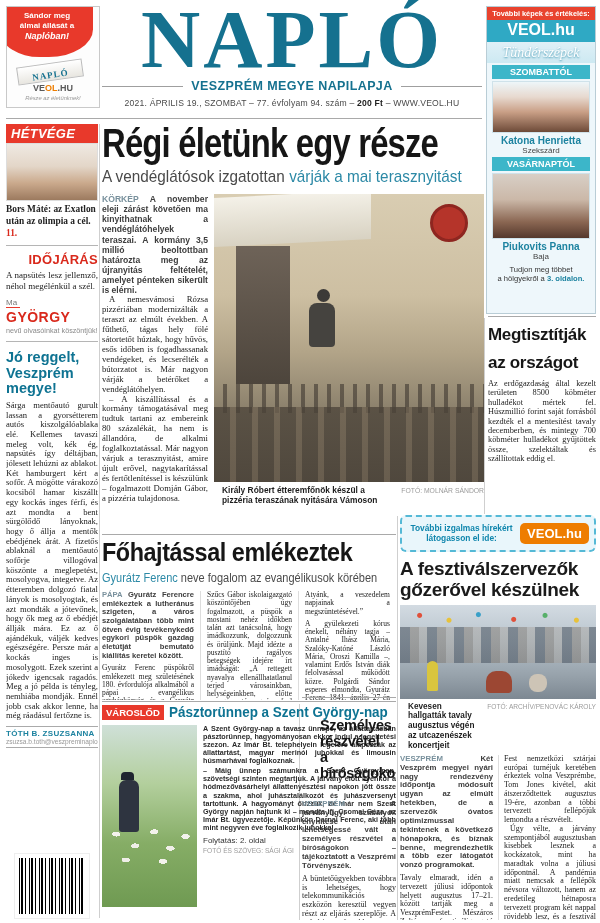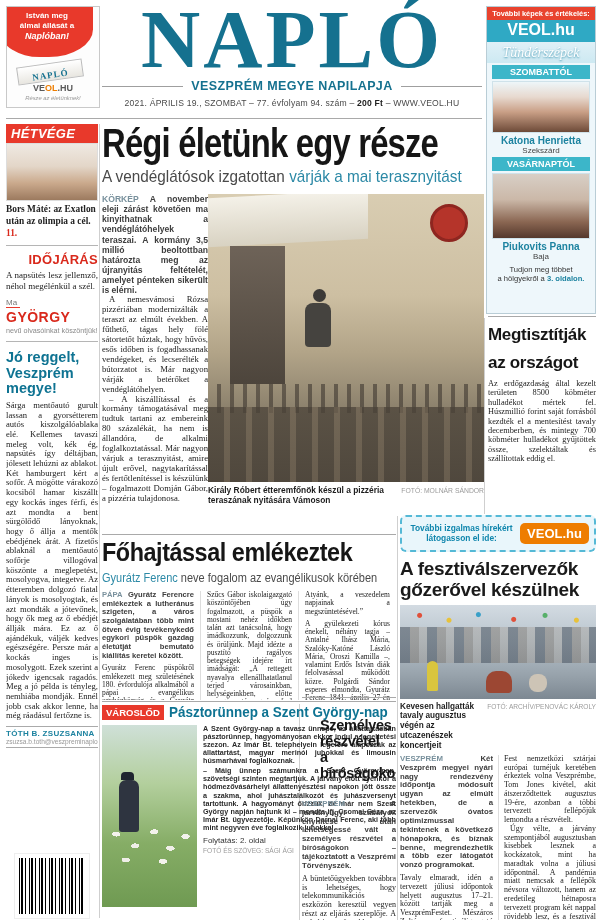--- a/index.html
+++ b/index.html
@@ -80,39 +80,39 @@
   .cap{font-weight:bold;color:#1d1d1d;}
   .credit{color:#9a9a9a;white-space:nowrap;}
   .cond{display:inline-block;transform-origin:0 60%;white-space:nowrap;}
 
   
   .main-story{position:absolute;left:102px;top:122px;width:382px;height:412px;overflow:hidden;}
   .h1c{font-size:41px;font-weight:bold;color:#161616;letter-spacing:-1px;transform:scaleX(.80);line-height:1.05;}
   .shc{font-size:17px;transform:scaleX(.90);margin-top:2px;}
   .sh-plain{color:#4a4a4a;}
   .sh-accent{color:#2c89a6;}
-  .story-row{display:flex;margin-top:7px;}
+  .story-row{display:flex;gap:6px;margin-top:7px;}
   .story-col{width:106px;flex:none;}
   .story-col .lead{font-size:8.6px;line-height:1.18;text-align:justify;}
   .story-col .serif{font-size:8.7px;line-height:1.14;text-align:justify;margin-top:5px;}
   .story-col .serif.ind{margin-top:0;text-indent:7px;}
   .story-photo-wrap{flex:1;}
   .photo{position:relative;overflow:hidden;}
   .main-photo{height:288px;background:linear-gradient(180deg,#d9cdb2 0%,#cdbfa2 35%,#b2a488 55%,#857b68 78%,#5f584c 100%);}
   .mp-awn{position:absolute;left:0;top:0;width:58%;height:17%;background:linear-gradient(#f4f1e8,#d8d2c2);transform:skewY(-3deg);}
   .mp-sign{position:absolute;right:16px;top:10px;width:32px;height:32px;border-radius:50%;background:#b5342a;border:3px solid #8e2620;}
   .mp-door{position:absolute;left:8%;top:18%;width:20%;height:48%;background:linear-gradient(#6e6358,#4d453c);}
   .mp-fig-head{position:absolute;left:38%;top:33%;width:13px;height:13px;border-radius:50%;background:#3c3a38;}
   .mp-fig-body{position:absolute;left:35%;top:38%;width:26px;height:44px;border-radius:8px 8px 4px 4px;background:#45433f;}
   .mp-tables{position:absolute;left:0;right:0;bottom:0;height:26%;
      background:repeating-linear-gradient(90deg,#4a4238 0 16px,#6b5f4f 16px 22px);opacity:.75;}
   .mp-chairband{position:absolute;left:0;right:0;bottom:24%;height:10%;
      background:repeating-linear-gradient(90deg,transparent 0 9px,#3e3730 9px 13px);opacity:.6;}
   .caprow{display:flex;justify-content:space-between;align-items:baseline;gap:6px;margin-top:3px;}
-  .caprow .cap{font-size:8.4px;}
+  .caprow .cap{font-size:8.4px;margin-left:8px;}
   .caprow .credit{font-size:6.8px;}
 
   
   .memorial{position:absolute;left:102px;top:537px;width:294px;height:163px;overflow:hidden;}
   .h2m{font-size:26px;font-weight:bold;color:#161616;letter-spacing:-.5px;transform:scaleX(.90);}
   .sh2{font-size:12.5px;transform:scaleX(.88);margin-top:1px;}
   .sh2 .acc2{color:#2c89a6;}
   .sh2 .rest{color:#4a4a4a;}
   .cols3{display:flex;margin-top:5px;}
   .cols3 .c{width:33.33%;box-sizing:border-box;padding-right:6px;}
@@ -188,21 +188,21 @@
   .court .lead{font-size:7.8px;line-height:1.14;text-align:justify;margin-top:4px;}
   .court .serif{font-size:8px;line-height:1.1;text-align:justify;margin-top:4px;}
 </style>
 </head>
 <body>
 
 <div class="page">
 
   <div class="adbox">
     <div class="ad-blob">
-      <div class="ad-l1">István meg</div>
+      <div class="ad-l1">Sándor meg</div>
       <div class="ad-l1">álmai állását a</div>
       <div class="ad-l2">Naplóban!</div>
     </div>
     <div class="ad-paper">
       <span>NAPLÓ</span>
     </div>
     <div class="ad-veol"><span>VE</span><b>OL</b><span>.HU</span></div>
     <div class="ad-slog">Része az életünknek!</div>
   </div>
 

